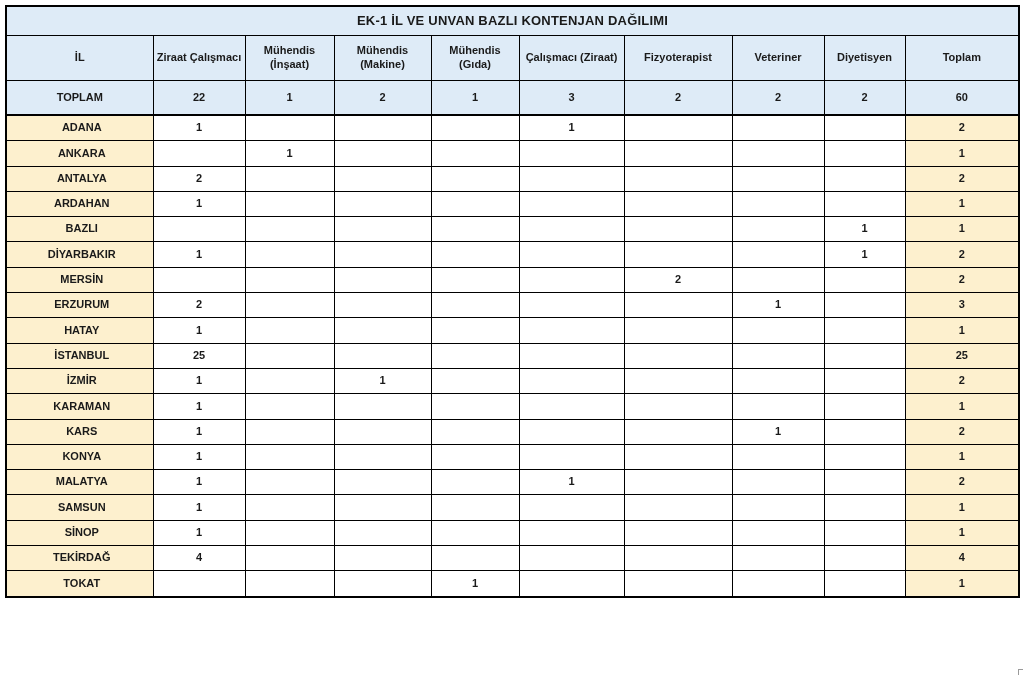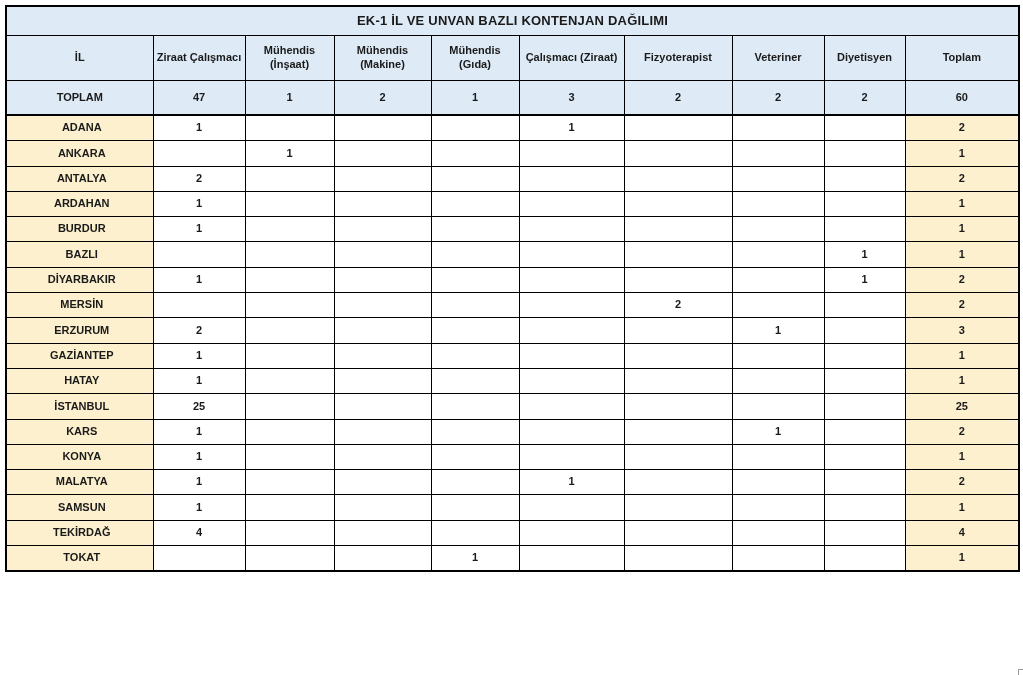--- a/index.html
+++ b/index.html
@@ -113,21 +113,21 @@
           <th>Çalışmacı (Ziraat)</th>
           <th>Fizyoterapist</th>
           <th>Veteriner</th>
           <th>Diyetisyen</th>
           <th>Toplam</th>
         </tr>
     </thead>
     <tbody>
         <tr class="totals-row">
           <td class="row-label-cell">TOPLAM</td>
-          <td>47</td>
+          <td>22</td>
           <td>1</td>
           <td>2</td>
           <td>1</td>
           <td>3</td>
           <td>2</td>
           <td>2</td>
           <td>2</td>
           <td class="total-cell">60</td>
         </tr>
         <tr class="data-row">
@@ -172,32 +172,20 @@
           <td></td>
           <td></td>
           <td></td>
           <td></td>
           <td></td>
           <td></td>
           <td></td>
           <td class="total-cell">1</td>
         </tr>
         <tr class="data-row">
-          <td class="province-cell">BURDUR</td>
-          <td>1</td>
-          <td></td>
-          <td></td>
-          <td></td>
-          <td></td>
-          <td></td>
-          <td></td>
-          <td></td>
-          <td class="total-cell">1</td>
-        </tr>
-        <tr class="data-row">
           <td class="province-cell">BAZLI</td>
           <td></td>
           <td></td>
           <td></td>
           <td></td>
           <td></td>
           <td></td>
           <td></td>
           <td>1</td>
           <td class="total-cell">1</td>
@@ -230,32 +218,20 @@
           <td class="province-cell">ERZURUM</td>
           <td>2</td>
           <td></td>
           <td></td>
           <td></td>
           <td></td>
           <td></td>
           <td>1</td>
           <td></td>
           <td class="total-cell">3</td>
-        </tr>
-        <tr class="data-row">
-          <td class="province-cell">GAZİANTEP</td>
-          <td>1</td>
-          <td></td>
-          <td></td>
-          <td></td>
-          <td></td>
-          <td></td>
-          <td></td>
-          <td></td>
-          <td class="total-cell">1</td>
         </tr>
         <tr class="data-row">
           <td class="province-cell">HATAY</td>
           <td>1</td>
           <td></td>
           <td></td>
           <td></td>
           <td></td>
           <td></td>
           <td></td>
@@ -268,20 +244,44 @@
           <td></td>
           <td></td>
           <td></td>
           <td></td>
           <td></td>
           <td></td>
           <td></td>
           <td class="total-cell">25</td>
         </tr>
         <tr class="data-row">
+          <td class="province-cell">İZMİR</td>
+          <td>1</td>
+          <td></td>
+          <td>1</td>
+          <td></td>
+          <td></td>
+          <td></td>
+          <td></td>
+          <td></td>
+          <td class="total-cell">2</td>
+        </tr>
+        <tr class="data-row">
+          <td class="province-cell">KARAMAN</td>
+          <td>1</td>
+          <td></td>
+          <td></td>
+          <td></td>
+          <td></td>
+          <td></td>
+          <td></td>
+          <td></td>
+          <td class="total-cell">1</td>
+        </tr>
+        <tr class="data-row">
           <td class="province-cell">KARS</td>
           <td>1</td>
           <td></td>
           <td></td>
           <td></td>
           <td></td>
           <td></td>
           <td>1</td>
           <td></td>
           <td class="total-cell">2</td>
@@ -305,20 +305,32 @@
           <td></td>
           <td></td>
           <td>1</td>
           <td></td>
           <td></td>
           <td></td>
           <td class="total-cell">2</td>
         </tr>
         <tr class="data-row">
           <td class="province-cell">SAMSUN</td>
+          <td>1</td>
+          <td></td>
+          <td></td>
+          <td></td>
+          <td></td>
+          <td></td>
+          <td></td>
+          <td></td>
+          <td class="total-cell">1</td>
+        </tr>
+        <tr class="data-row">
+          <td class="province-cell">SİNOP</td>
           <td>1</td>
           <td></td>
           <td></td>
           <td></td>
           <td></td>
           <td></td>
           <td></td>
           <td></td>
           <td class="total-cell">1</td>
         </tr>

